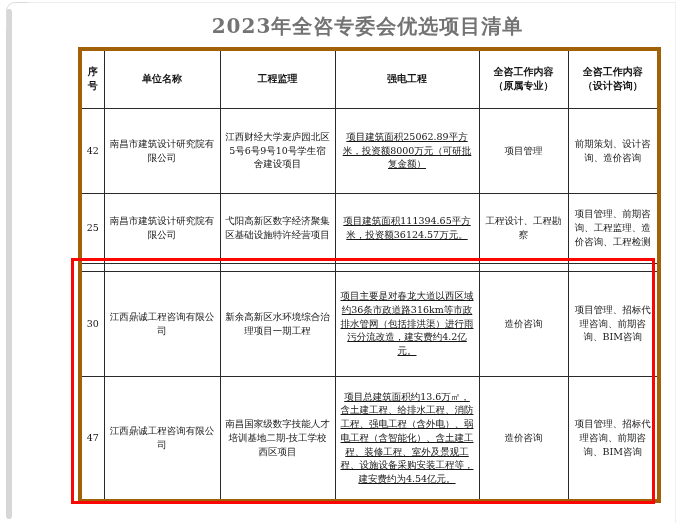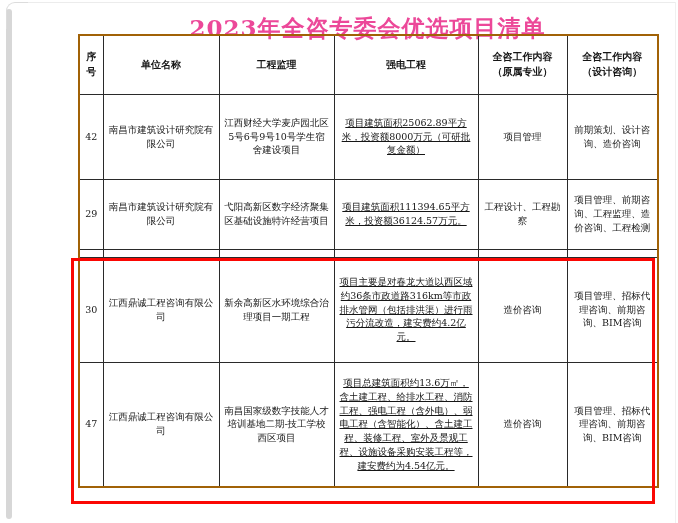--- a/index.html
+++ b/index.html
@@ -28,29 +28,29 @@
     border-top: 1px solid #ececec;
   }
   .right-hairline {
     position: absolute; top: 2px; right: 2px; bottom: 0; width: 0;
     border-right: 1px solid #f0f0f0;
   }
 
   .doc-title {
     position: absolute; left: 78px; top: 13px; width: 579px;
     text-align: center;
-    font-size: 23px; font-weight: bold; letter-spacing: 1px;
-    color: #ec4899;
+    font-size: 20px; font-weight: bold; letter-spacing: 1px;
+    color: #737373;
   }
 
   table.roster {
-    position: absolute; left: 78px; top: 34px;
+    position: absolute; left: 78px; top: 47px;
     border-collapse: collapse; table-layout: fixed;
     width: 579px;
-    border: 2px solid #a16207;
+    border: 4px solid #a16207;
   }
   table.roster th, table.roster td {
     border: 1px solid #2a2a2a;
     vertical-align: middle;
     text-align: center;
     font-size: 9.5px;
     line-height: 1.45;
     padding: 2px 4px;
     overflow: hidden;
     word-break: break-all;
@@ -126,21 +126,21 @@
       <tr class="row-28">
         <td class="c-no">42</td>
         <td>南昌市建筑设计研究院有限公司</td>
         <td>江西财经大学麦庐园北区5号6号9号10号学生宿舍建设项目</td>
         <td class="c-scale">项目建筑面积25062.89平方米，投资额8000万元（可研批复金额）</td>
         <td>项目管理</td>
         <td>前期策划、设计咨询、造价咨询</td>
       </tr>
 
       <tr class="row-29">
-        <td class="c-no">29</td>
+        <td class="c-no">25</td>
         <td>南昌市建筑设计研究院有限公司</td>
         <td>弋阳高新区数字经济聚集区基础设施特许经营项目</td>
         <td class="c-scale">项目建筑面积111394.65平方米，投资额36124.57万元。</td>
         <td>工程设计、工程勘察</td>
         <td>项目管理、前期咨询、工程监理、造价咨询、工程检测</td>
       </tr>
 
       <tr class="spacer">
         <td></td>
           <td></td>

